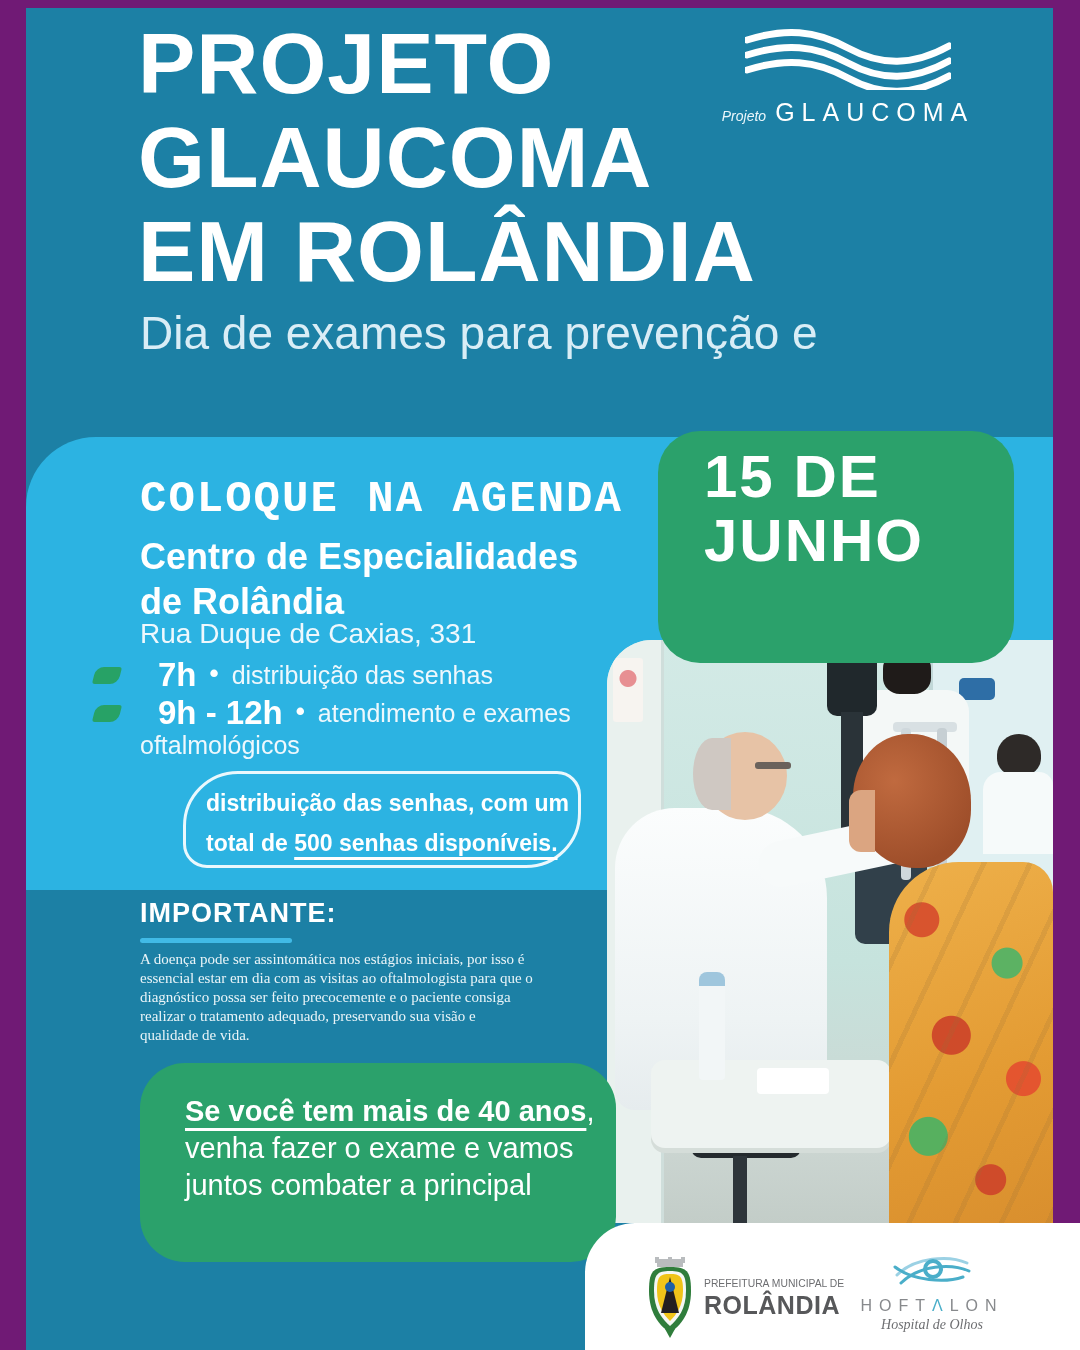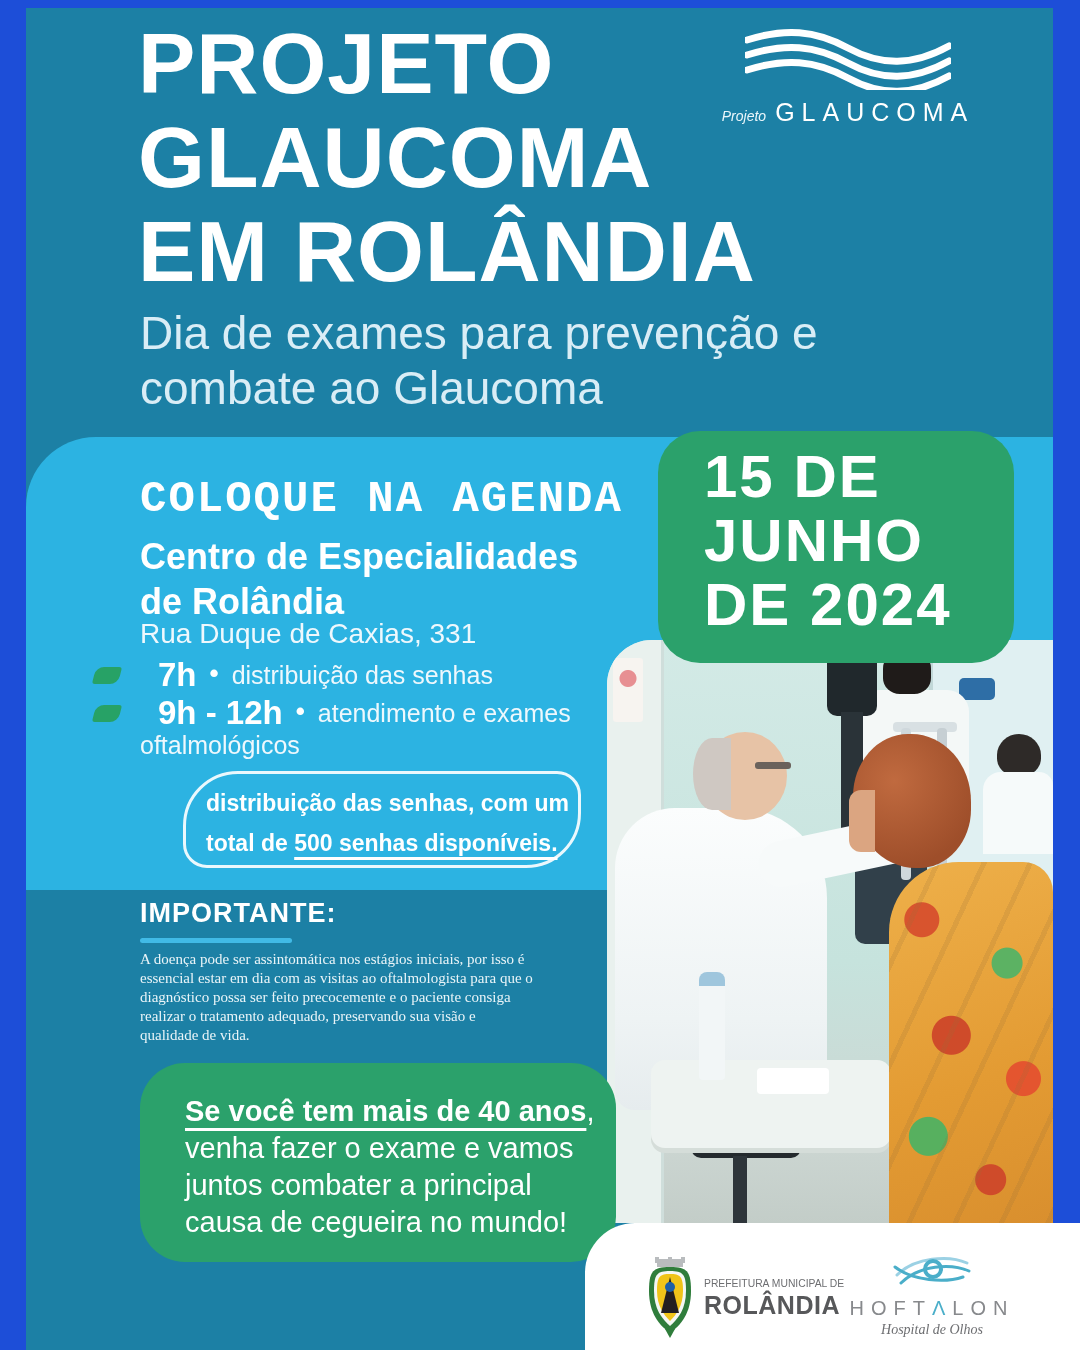--- a/index.html
+++ b/index.html
@@ -1,16 +1,16 @@
 <!DOCTYPE html>
 <html><head>
 <meta charset="utf-8">
 <style>
   html,body{margin:0;padding:0;background:#ffffff;}
-  #canvas{position:relative;width:1080px;height:1350px;background:#1d4ed8;overflow:hidden;
+  #canvas{position:relative;width:1080px;height:1350px;background:#701a75;overflow:hidden;
           font-family:"Liberation Sans", sans-serif;}
   .abs{position:absolute;}
 
   
   .teal-bg{left:26px;top:8px;width:1027px;height:1342px;background:#1c80a5;}
   .panel{left:26px;top:437px;width:1027px;height:453px;background:#2cb3e2;border-radius:70px 0 0 0;}
   .date-badge{left:658px;top:431px;width:356px;height:232px;background:#2ba16b;border-radius:42px;
               box-sizing:border-box;padding:14px 0 0 46px;z-index:6;}
   .footer{left:585px;top:1223px;width:495px;height:127px;background:#ffffff;border-radius:50px 0 0 0;z-index:8;}
 
@@ -100,42 +100,41 @@
       radial-gradient(circle at 24% 76%, #57b05f 0 19px, transparent 20px),
       radial-gradient(circle at 62% 88%, #cf4b2a 0 15px, transparent 16px),
       linear-gradient(160deg,#eeb04a,#e39b33 60%,#d98f2e);}
 
   
   .pref-group{left:60px;top:34px;display:flex;align-items:center;gap:9px;}
   .pref-text{display:flex;flex-direction:column;}
   .pref-small{font-size:11px;color:#6d6e71;transform:scaleX(0.94);transform-origin:left;letter-spacing:0;}
   .pref-name{font-size:25px;font-weight:800;color:#57585a;letter-spacing:0.5px;margin-top:2px;}
   .hoft-group{left:252px;top:30px;width:190px;text-align:center;}
-  .hoft-name{font-size:20px;color:#87898c;letter-spacing:7px;margin-top:4px;}
+  .hoft-name{font-size:16px;color:#87898c;letter-spacing:7px;margin-top:4px;}
   .hoft-accent{color:#4aaec9;}
   .hoft-tagline{font-size:14px;font-style:italic;color:#6d6e71;font-family:"Liberation Serif", serif;margin-top:2px;}
 
   .badge-line{font-size:60px;font-weight:800;line-height:64px;letter-spacing:2px;color:#ffffff;}
 </style>
 </head>
 <body>
 
 <div id="canvas">
 
   <div class="abs teal-bg"></div>
   <div class="abs panel"></div>
 
   <div class="abs title">
     <div>PROJETO</div>
     <div>GLAUCOMA</div>
     <div>EM ROLÂNDIA</div>
   </div>
   <div class="abs subtitle">
     <div>Dia de exames para prevenção e</div>
-    <div>combate ao Glaucoma</div>
   </div>
 
   <div class="abs brand">
     <svg width="206" height="62" viewBox="0 0 206 62">
       <path d="M2,12 C40,0 70,2 103,20 C136,38 168,38 204,18" fill="none" stroke="#ffffff" stroke-width="7" stroke-linecap="round"></path>
       <path d="M2,27 C40,15 70,17 103,35 C136,53 168,53 204,33" fill="none" stroke="#ffffff" stroke-width="7" stroke-linecap="round"></path>
       <path d="M2,42 C40,30 70,32 103,50 C136,68 168,68 204,48" fill="none" stroke="#ffffff" stroke-width="7" stroke-linecap="round"></path>
     </svg>
     <div class="brand-row">
       <span class="brand-projeto">Projeto</span>
@@ -167,21 +166,20 @@
   <div class="abs senhas">
     <div class="senhas-line">distribuição das senhas, com um</div>
     <div class="senhas-line">
       <span>total de </span><span class="senhas-emph">500 senhas disponíveis.</span>
     </div>
   </div>
 
   <div class="abs date-badge">
     <div class="badge-line">15 DE</div>
     <div class="badge-line">JUNHO</div>
-    <div class="badge-line">DE 2024</div>
   </div>
 
   <div class="abs photo">
     <div class="abs ph-door"></div>
     <div class="abs ph-poster"></div>
     <div class="abs ph-mirror"></div>
     <div class="abs ph-mirror-hair"></div>
     <div class="abs ph-mirror-coat"></div>
     <div class="abs ph-dispenser"></div>
     <div class="abs ph-backdoc-coat"></div>
@@ -217,21 +215,20 @@
     <div>realizar o tratamento adequado, preservando sua visão e</div>
     <div>qualidade de vida.</div>
   </div>
 
   <div class="abs cta">
     <div class="cta-first">
       <span class="cta-emph">Se você tem mais de 40 anos</span><span>,</span>
     </div>
     <div class="cta-line">venha fazer o exame e vamos</div>
     <div class="cta-line">juntos combater a principal</div>
-    <div class="cta-line">causa de cegueira no mundo!</div>
   </div>
 
   <div class="abs footer">
     <div class="abs pref-group">
       <svg width="50" height="82" viewBox="0 0 50 82">
         <rect x="12" y="2" width="26" height="8" fill="#b9bcbe"></rect>
         <rect x="10" y="0" width="4" height="6" fill="#b9bcbe"></rect>
         <rect x="23" y="0" width="4" height="6" fill="#b9bcbe"></rect>
         <rect x="36" y="0" width="4" height="6" fill="#b9bcbe"></rect>
         <path d="M25,10 C8,10 4,14 4,34 C4,56 14,68 25,76 C36,68 46,56 46,34 C46,14 42,10 25,10 Z" fill="#2f7d3b"></path>

